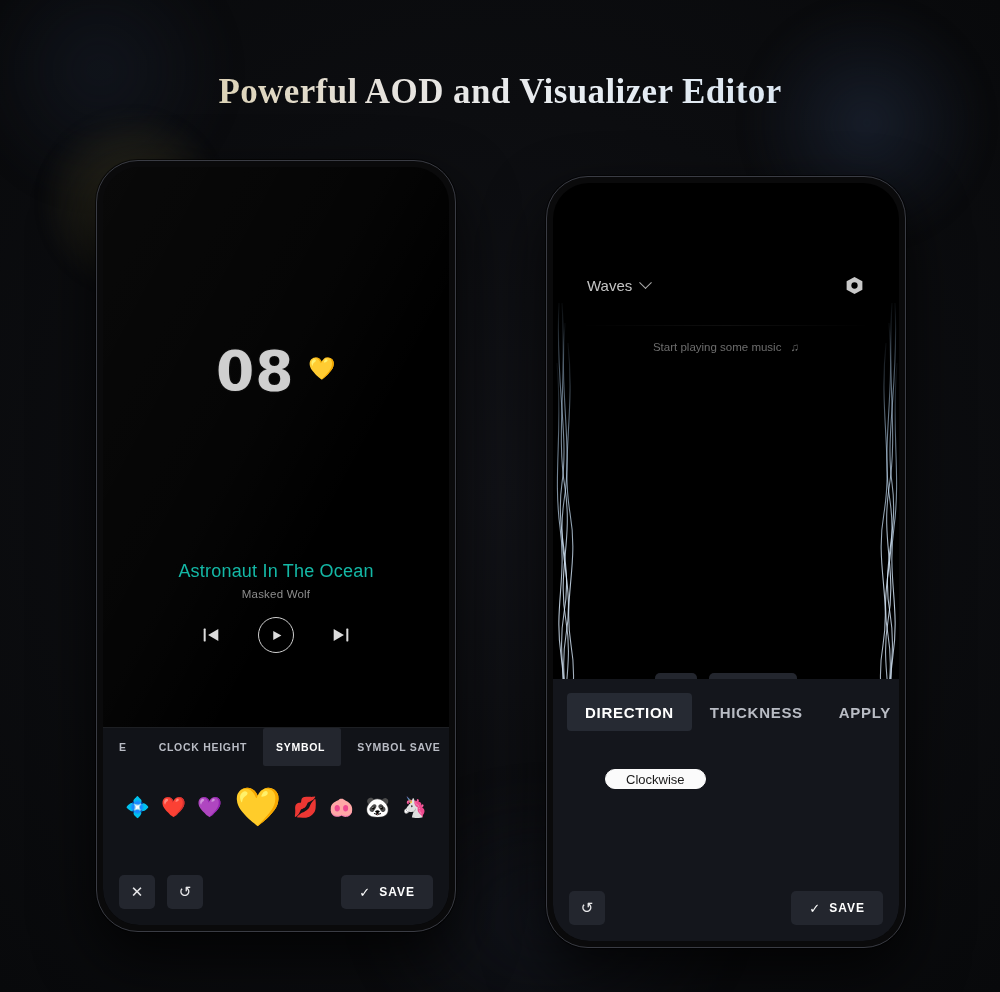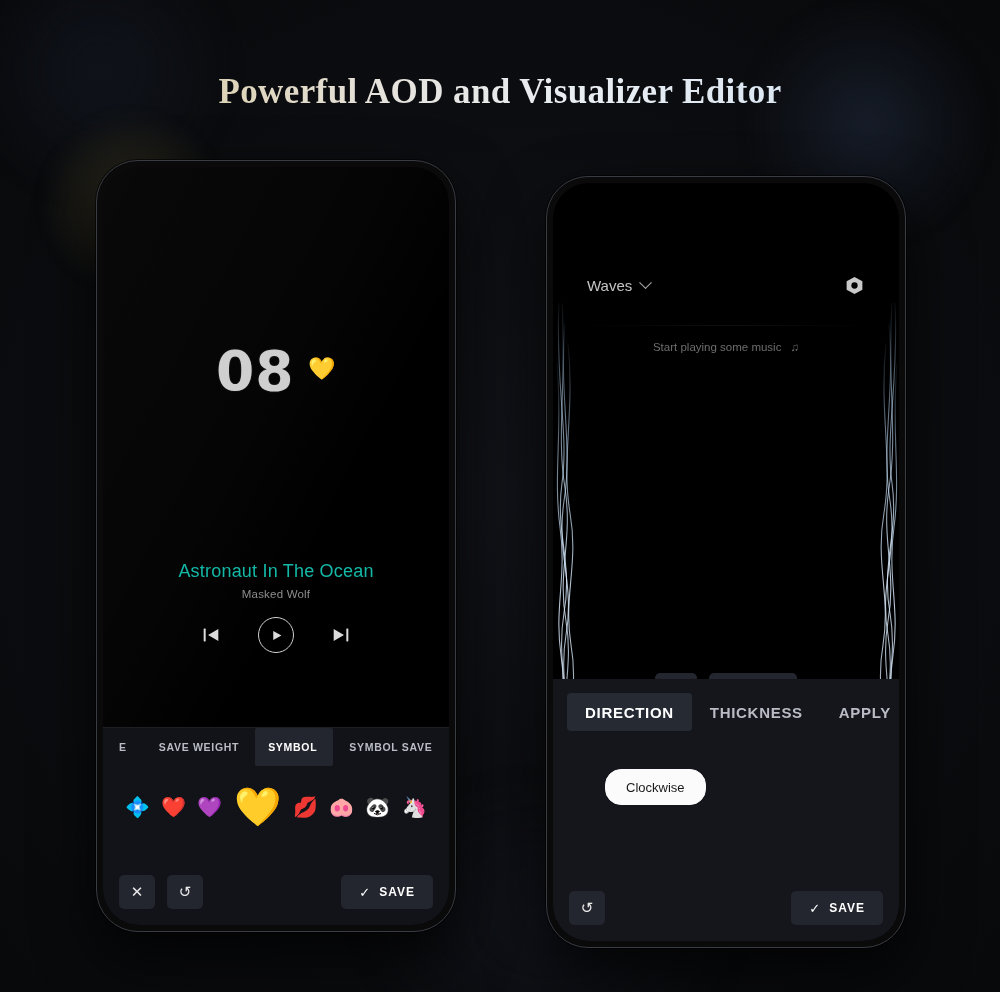--- a/index.html
+++ b/index.html
@@ -309,21 +309,21 @@
   .sheet-right .tab { font-size: 15px; padding: 12px 18px; }
   .sheet-right .tab.active { background: #262a33; border-radius: 4px; }
 
   .chip-row {
     display: flex;
     align-items: center;
     gap: 14px;
     padding: 38px 0 0 52px;
   }
   .chip {
-    height: 36px;
+    height: 20px;
     padding: 0 20px;
     border-radius: 16px;
     display: flex; align-items: center; justify-content: center;
     font-size: 13px;
     color: #dedede;
     border: 1.4px solid #8f9298;
   }
   .chip.selected {
     background: #fbfbfb;
     color: #1a1a1a;
@@ -376,21 +376,21 @@
             <path d="M4 5.4v13.2L15.2 12z"></path>
             <rect x="17.8" y="5" width="2.2" height="14" rx="0.6"></rect>
           </svg>
         </div>
       </div>
 
       <div class="sheet sheet-left">
 
         <div class="tabbar">
           <div class="tab clipped">E</div>
-          <div class="tab">SAVE WEIGHT</div>
+          <div class="tab">CLOCK HEIGHT</div>
           <div class="tab active">SYMBOL</div>
           <div class="tab">SYMBOL SAVE</div>
 
         </div>
 
         <div class="emoji-row">
           <span class="emoji">💠</span>
           <span class="emoji">❤️</span>
           <span class="emoji">💜</span>
           <span class="emoji selected">💛</span>

